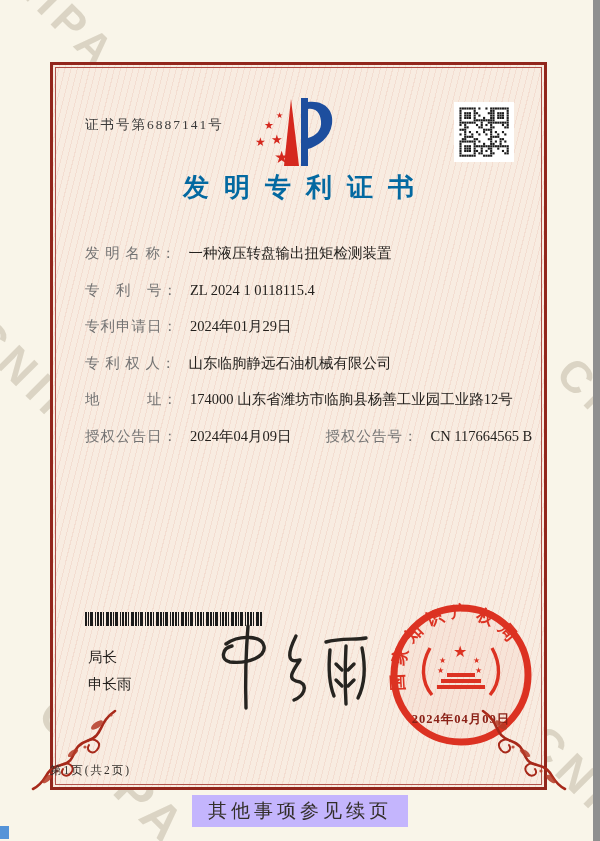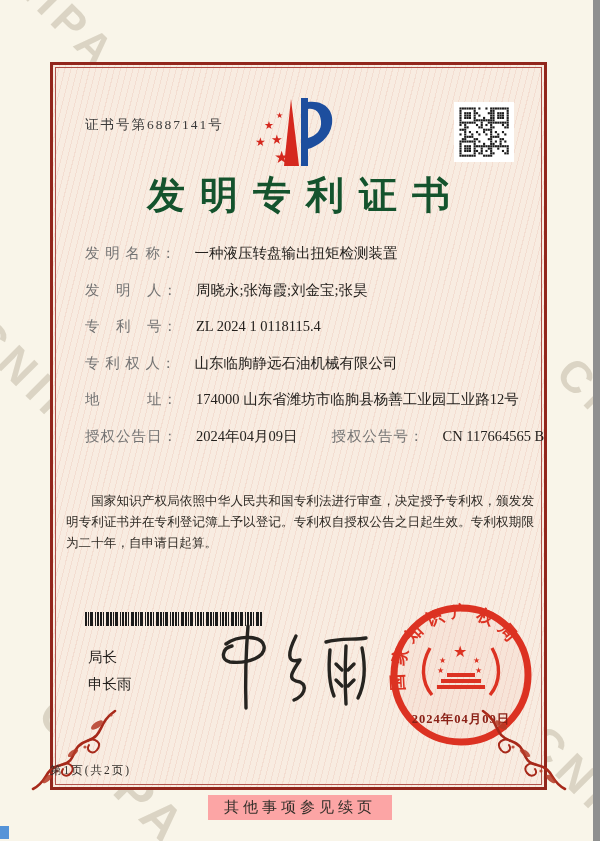--- a/index.html
+++ b/index.html
@@ -29,50 +29,50 @@
            #f8ece1;}
   .frame-inner{position:absolute;inset:2px;border:1px solid #b0524a;pointer-events:none;}
 
   .cert-no{position:absolute;left:85px;top:97px;font-size:13.5px;letter-spacing:2px;color:#3a3a3a;margin-top:19px;}
 
   .logo{position:absolute;left:254px;top:96px;width:82px;height:78px;}
   .qr-box{position:absolute;left:454px;top:102px;width:60px;height:60px;background:#ffffff;
           display:flex;align-items:center;justify-content:center;}
 
   .title{position:absolute;left:50px;top:170px;width:497px;text-align:center;
-         font-size:38px;font-weight:700;color:#14532d;letter-spacing:15px;text-indent:15px;}
+         font-size:26px;font-weight:700;color:#0369a1;letter-spacing:15px;text-indent:15px;}
 
   
   .rows{position:absolute;left:85px;top:242px;width:445px;font-size:14.5px;color:#24211e;}
   .row{margin-bottom:14.5px;line-height:22px;white-space:nowrap;}
   .lbl{white-space:pre;letter-spacing:1px;color:#737373;}
   .lbl2{margin-left:34px;margin-top:40px;}
-  .val{margin-left:18px;}
+  .val{margin-left:12px;}
 
   .legal{position:absolute;left:66px;top:491px;width:468px;font-size:12.6px;line-height:21px;
          color:#2e2a25;text-align:justify;}
   .legal p{margin:0;text-indent:2em;}
 
   .barcode{position:absolute;left:85px;top:612px;width:181px;height:14px;}
 
   .signer{position:absolute;left:88px;top:644px;font-size:14.5px;line-height:27px;color:#24211e;}
   .signature{position:absolute;left:188px;top:616px;width:200px;height:100px;}
 
   .seal{position:absolute;left:383px;top:597px;width:156px;height:156px;}
 
   .ornament{position:absolute;width:92px;height:90px;}
   .orn-left{left:27px;top:705px;}
   .orn-right{left:479px;top:705px;transform:scaleX(-1);}
 
   .page-info{position:absolute;left:50px;top:763px;width:479px;text-align:left;
              font-size:11.5px;letter-spacing:2px;color:#33302c;}
 
   .footer-note{position:absolute;left:0;top:795px;width:600px;text-align:center;}
-  .footer-note span{display:inline-block;background:#fca5a5;padding:3px 16px;
-                    font-size:15px;letter-spacing:4px;color:#332f2a;}
+  .footer-note span{display:inline-block;background:#c4b5fd;padding:3px 16px;
+                    font-size:19px;letter-spacing:4px;color:#332f2a;}
 </style>
 </head>
 <body>
 
 <div class="page">
 
   <div class="wm wm1">CNIPA</div>
   <div class="wm wm2">CNIPA</div>
   <div class="wm wm3">CNIPA</div>
   <div class="wm wm4">CNIPA</div>
@@ -319,38 +319,37 @@
       </svg>
   </div>
 
   <div class="title">发明专利证书</div>
 
   <div class="rows">
     <div class="row">
       <span class="lbl">发 明 名 称：</span><span class="val">一种液压转盘输出扭矩检测装置</span>
     </div>
     <div class="row">
-      <span class="lbl">发　明　人：</span><span class="val">周晓永;张海霞;刘金宝;张昊</span>
-    </div>
-    <div class="row">
       <span class="lbl">专　利　号：</span><span class="val">ZL 2024 1 0118115.4</span>
     </div>
     <div class="row">
+      <span class="lbl">专利申请日：</span><span class="val">2024年01月29日</span>
+    </div>
+    <div class="row">
       <span class="lbl">专 利 权 人：</span><span class="val">山东临朐静远石油机械有限公司</span>
     </div>
     <div class="row">
       <span class="lbl">地　　　址：</span><span class="val">174000 山东省潍坊市临朐县杨善工业园工业路12号</span>
     </div>
     <div class="row">
       <span class="lbl">授权公告日：</span><span class="val">2024年04月09日</span><span class="lbl lbl2">授权公告号：</span><span class="val">CN 117664565 B</span>
     </div>
   </div>
 
   <div class="legal">
-    <p>国家知识产权局依照中华人民共和国专利法进行审查，决定授予专利权，颁发发明专利证书并在专利登记簿上予以登记。专利权自授权公告之日起生效。专利权期限为二十年，自申请日起算。</p>
   </div>
 
   <svg class="barcode" id="barcode" viewBox="0 0 181 14" preserveAspectRatio="none">
       <rect x="0" y="0" width="2" height="14" fill="#1b1b1b"></rect>
       <rect x="3" y="0" width="1" height="14" fill="#1b1b1b"></rect>
       <rect x="5" y="0" width="3" height="14" fill="#1b1b1b"></rect>
       <rect x="10" y="0" width="1" height="14" fill="#1b1b1b"></rect>
       <rect x="12" y="0" width="2" height="14" fill="#1b1b1b"></rect>
       <rect x="15" y="0" width="2" height="14" fill="#1b1b1b"></rect>
       <rect x="18" y="0" width="1" height="14" fill="#1b1b1b"></rect>

